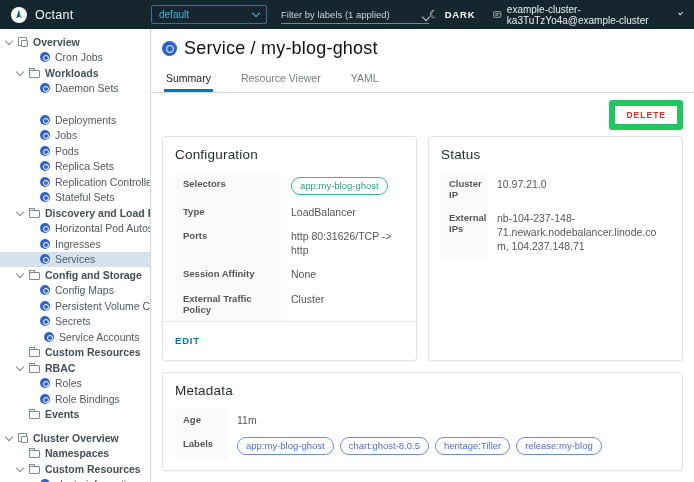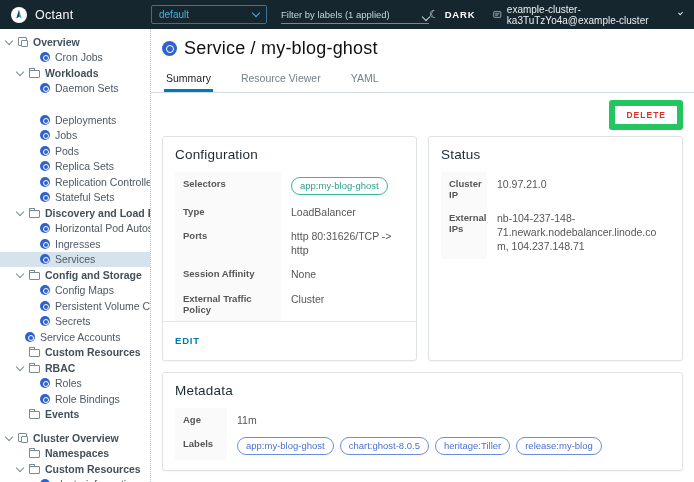--- a/index.html
+++ b/index.html
@@ -252,21 +252,21 @@
         <span class="nav-icon icon-resource"></span>
         <span class="nav-label">Persistent Volume Claims</span>
       </div>
 
       <div class="nav-item" style="padding-left: 27px;">
         <span class="caret hidden"></span>
         <span class="nav-icon icon-resource"></span>
         <span class="nav-label">Secrets</span>
       </div>
 
-      <div class="nav-item" style="padding-left: 12px;">
+      <div class="nav-item" style="padding-left: 31px;">
         <span class="caret hidden"></span>
         <span class="nav-icon icon-resource"></span>
         <span class="nav-label">Service Accounts</span>
       </div>
 
       <div class="nav-item bold" style="padding-left: 16px;">
         <span class="caret hidden"></span>
         <span class="nav-icon icon-folder"></span>
         <span class="nav-label">Custom Resources</span>
       </div>

